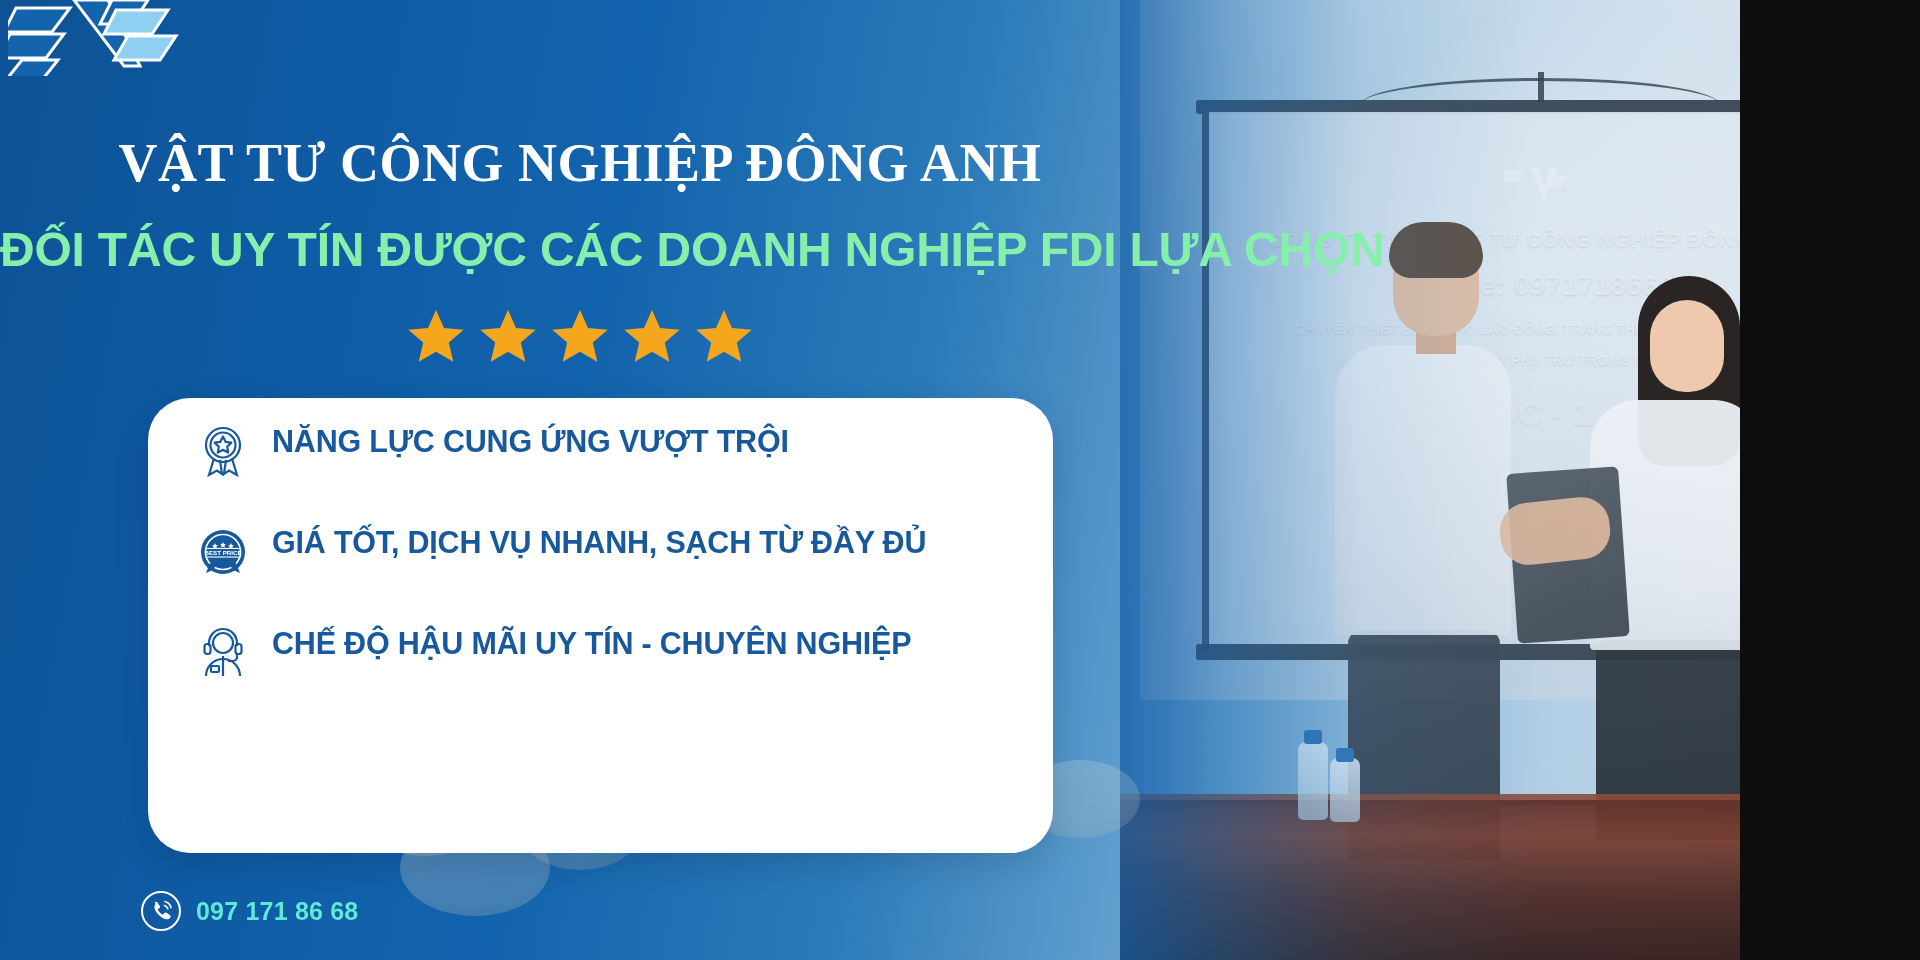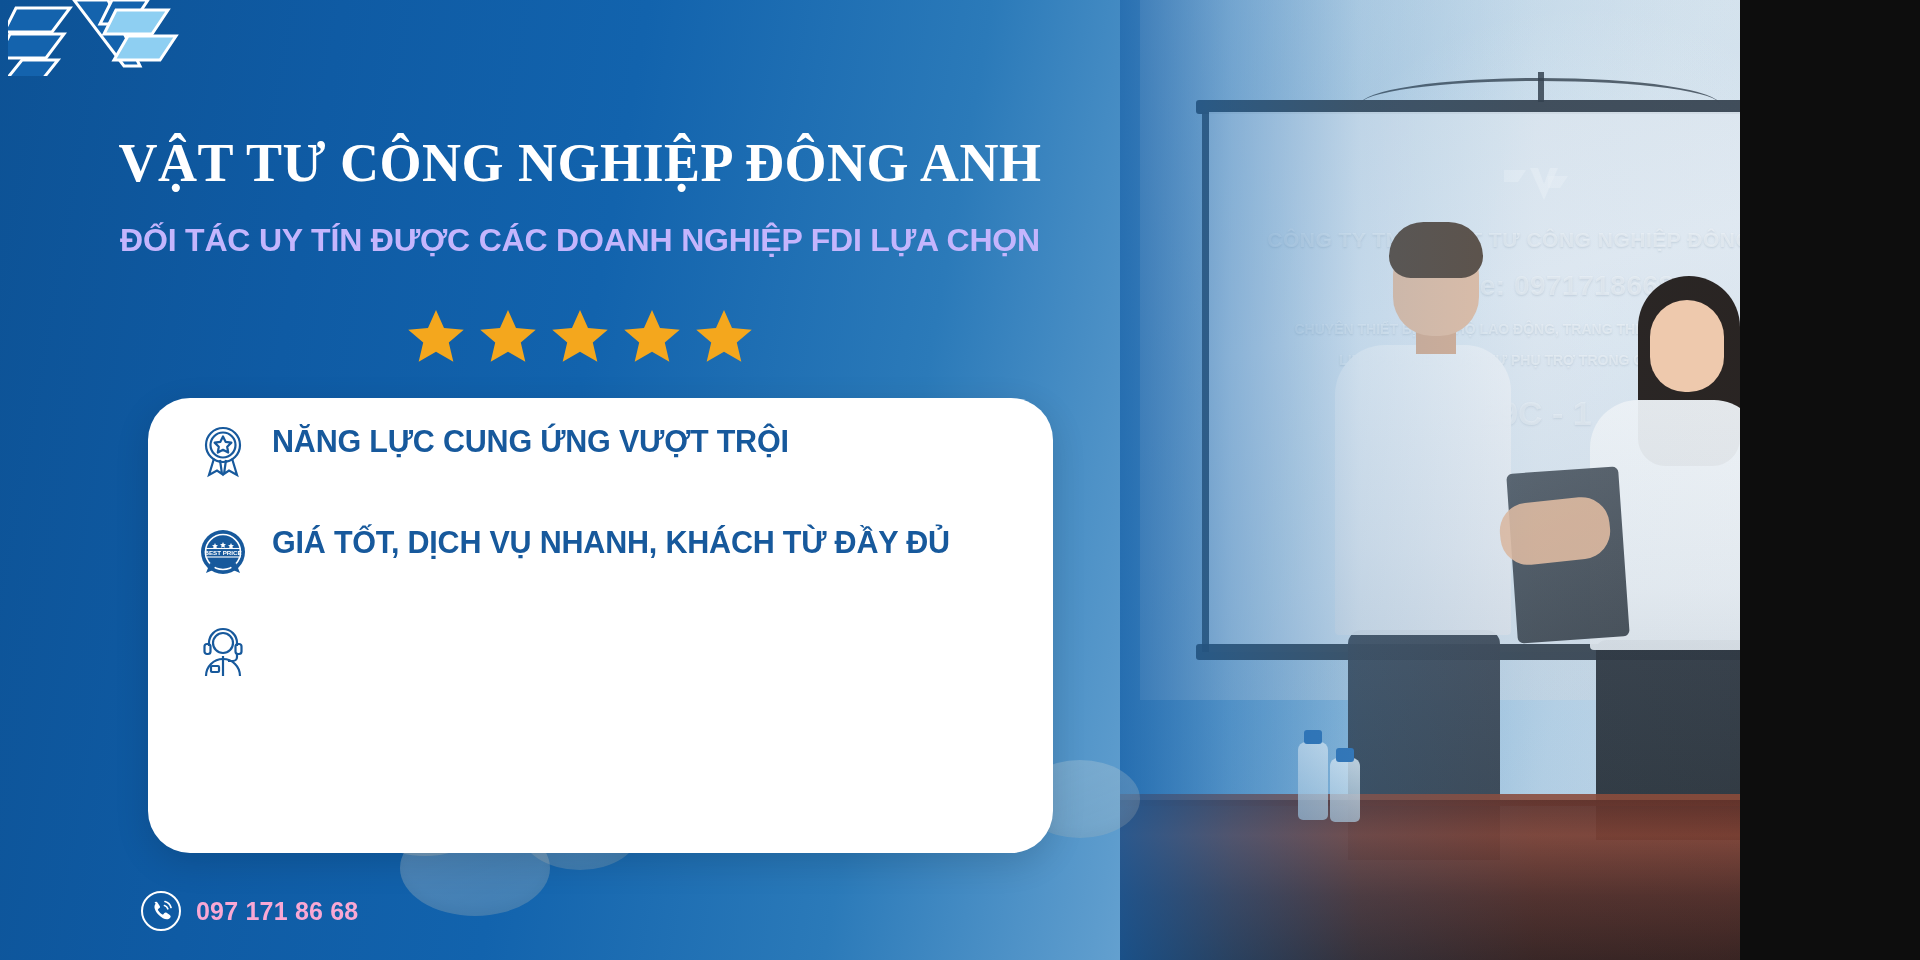--- a/index.html
+++ b/index.html
@@ -317,23 +317,23 @@
     font-weight: 700;
     font-size: 54px;
     letter-spacing: .5px;
     white-space: nowrap;
   }
   .subheadline {
     position: absolute;
     left: 0; top: 222px;
     width: 1160px;
     text-align: center;
-    color: #c4b5fd;
+    color: #86efac;
     font-weight: 700;
-    font-size: 32px;
+    font-size: 48px;
     letter-spacing: -.2px;
     white-space: nowrap;
   }
 
   
   .stars {
     position: absolute;
     left: 0; top: 306px;
     width: 1160px;
     display: flex;
@@ -381,21 +381,21 @@
     align-items: center;
     gap: 100px;
   }
   .contact {
     display: flex;
     align-items: center;
     gap: 14px;
   }
   .contact-icon { width: 42px; height: 42px; display: block; flex: 0 0 42px; }
   .contact-text {
-    color: #f9a8d4;
+    color: #5eead4;
     font-weight: 700;
     font-size: 25px;
     letter-spacing: .2px;
     white-space: nowrap;
   }
 </style>
 </head>
 <body>
 
 <div class="banner">
@@ -526,36 +526,37 @@
         <g fill="#ffffff">
           <path d="M19 18l.9 1.9 2.1.25-1.55 1.45.4 2.05-1.85-1-1.85 1 .4-2.05-1.55-1.45 2.1-.25z"></path>
           <path d="M27 17l.9 1.9 2.1.25-1.55 1.45.4 2.05-1.85-1-1.85 1 .4-2.05L24 19.15l2.1-.25z"></path>
           <path d="M35 18l.9 1.9 2.1.25-1.55 1.45.4 2.05-1.85-1-1.85 1 .4-2.05-1.55-1.45 2.1-.25z"></path>
         </g>
         <g fill="#17599c">
           <path d="M14 38 L10 48 L17 45 L20 40 Z"></path>
           <path d="M40 38 L44 48 L37 45 L34 40 Z"></path>
         </g>
       </svg>
-      <span class="feature-label">GIÁ TỐT, DỊCH VỤ NHANH, KHÁCH TỪ ĐẦY ĐỦ</span>
+      <span class="feature-label">GIÁ TỐT, DỊCH VỤ NHANH, SẠCH TỪ ĐẦY ĐỦ</span>
     </div>
 
     <div class="feature">
       <svg class="feature-icon" viewBox="0 0 54 54">
         <g fill="none" stroke="#17599c" stroke-width="2.2">
           <circle cx="27" cy="17" r="10"></circle>
           <path d="M13 20 v-3 a14 14 0 0 1 28 0 v3"></path>
           <rect x="8.5" y="18" width="6" height="10" rx="2.5"></rect>
           <rect x="39.5" y="18" width="6" height="10" rx="2.5"></rect>
           <path d="M41 28 v3 a4 4 0 0 1 -4 4 h-5"></path>
           <path d="M10 50 a17 17 0 0 1 34 0"></path>
           <path d="M27 30 L27 50"></path>
           <rect x="15" y="40" width="8" height="6" rx="1"></rect>
         </g>
       </svg>
+      <span class="feature-label">CHẾ ĐỘ HẬU MÃI UY TÍN - CHUYÊN NGHIỆP</span>
     </div>
 
   </div>
 
   <div class="footer">
 
     <div class="contact">
       <svg class="contact-icon" viewBox="0 0 42 42">
         <circle cx="21" cy="21" r="19" fill="none" stroke="#ffffff" stroke-width="2"></circle>
         <path d="M14.5 12.5c1.3-1.3 2.6-.6 3.3.5l1.9 2.9c.5.8.4 1.6-.3 2.2l-1.2 1c-.3.3-.4.7-.2 1.1a14 14 0 0 0 4.3 4.3c.4.2.8.1 1.1-.2l1-1.2c.6-.7 1.4-.8 2.2-.3l2.9 1.9c1.1.7 1.8 2 .5 3.3-2.6 2.6-7.2.9-11.2-3.1s-5.7-8.6-3.1-11.2z" fill="#ffffff"></path>

